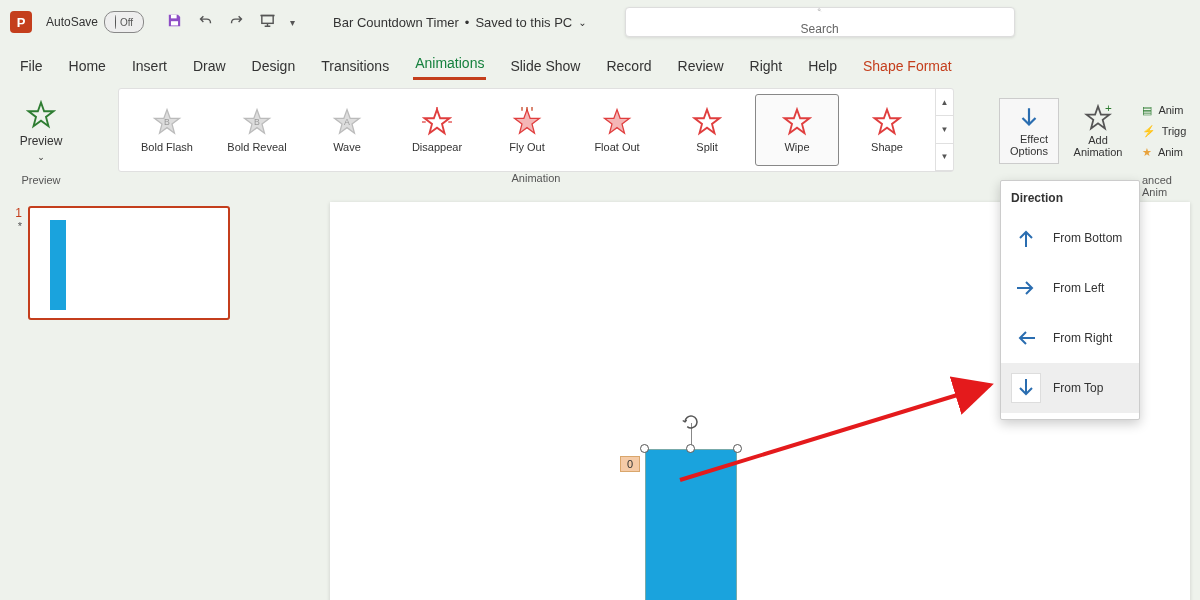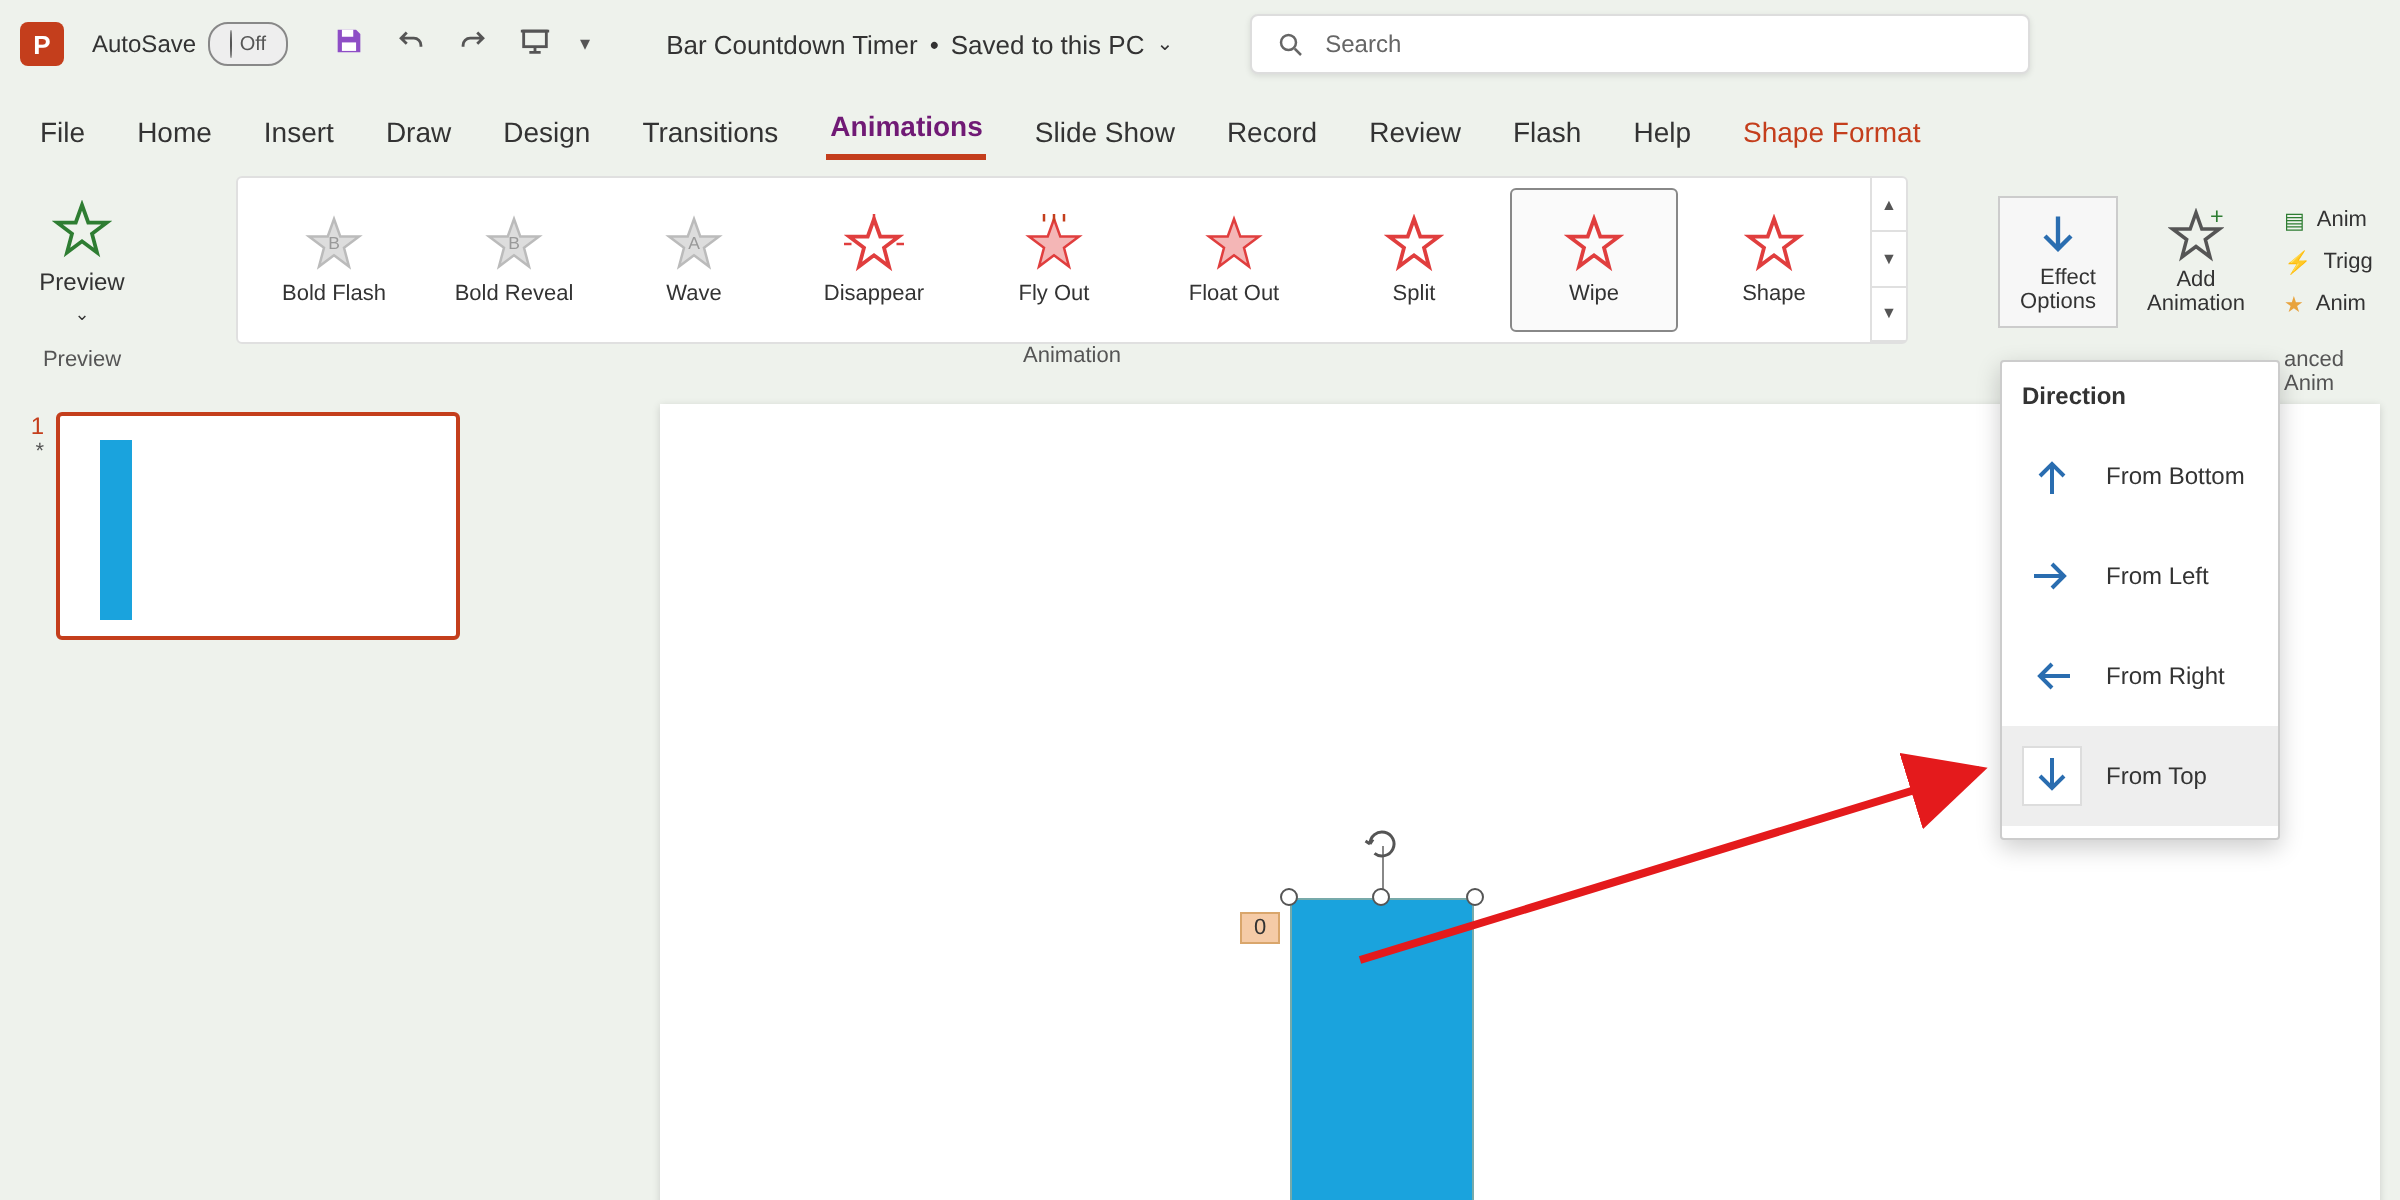--- a/index.html
+++ b/index.html
@@ -6,24 +6,24 @@
   html, body { width: 1200px; height: 600px; overflow: hidden; background: #eef2ec; }
   .titlebar { display: flex; align-items: center; height: 44px; padding: 0 10px; gap: 8px; font-size: 12px; color: #333; }
   .pp-icon { width: 22px; height: 22px; border-radius: 4px; background: #c43e1c; color: #fff; display: flex; align-items: center; justify-content: center; font-weight: bold; font-size: 13px; }
   .autosave-toggle { display: flex; align-items: center; gap: 6px; margin-left: 6px; }
   .toggle { width: 40px; height: 18px; border: 1px solid #888; border-radius: 10px; background: #eee; display: flex; align-items: center; padding: 10px; }
   .toggle .knob { width: 14px; height: 14px; border-radius: 50%; background: #555; }
   .toggle .off-label { font-size: 10px; margin-left: 4px; color: #555; }
   .qat { display: flex; align-items: center; gap: 14px; margin-left: 14px; }
   .qat svg { width: 17px; height: 17px; }
   .doc-title { margin-left: 30px; display: flex; align-items: center; gap: 6px; color: #333; font-size: 13px; }
-  .searchbox { margin-left: 30px; width: 390px; height: 30px; background: #fff; border: 1px solid #ddd; border-radius: 4px; box-shadow: 0 1px 3px rgba(0,0,0,0.1); display: flex; align-items: center; padding: 0 12px; gap: 10px; color: #666; }
+  .searchbox { margin-left: 30px; width: 390px; height: 30px; background: #fff; border: 1px solid #ddd; border-radius: 4px; box-shadow: 0 1px 3px rgba(0,0,0,0.1); display: flex; align-items: center; padding: 0 12px; gap: 10px; color: #666; flex-direction: column; }
   .tabs { display: flex; align-items: flex-end; height: 36px; padding-left: 18px; gap: 22px; font-size: 14px; color: #333; }
   .tabs .tab { padding: 6px 2px; cursor: pointer; }
-  .tabs .tab.active { color: #701a75; border-bottom: 3px solid #c43e1c; font-weight: 700; }
+  .tabs .tab.active { color: #15803d; border-bottom: 3px solid #c43e1c; font-weight: 400; }
   .tabs .tab.context { color: #c43e1c; }
   .ribbon { display: flex; align-items: stretch; background: #eef2ec; padding: 4px 6px 0 6px; height: 112px; }
   .rgroup { display: flex; flex-direction: column; align-items: center; justify-content: flex-start; padding: 4px 8px 2px 8px; }
   .rgroup .controls { flex: 1; display: flex; align-items: center; justify-content: center; gap: 4px; }
   .rgroup .glabel { font-size: 11px; color: #555; height: 16px; }
   .preview-btn { display: flex; flex-direction: column; align-items: center; gap: 4px; font-size: 12px; color: #333; }
   .gallery-wrap { flex: 1; background: #fff; border: 1px solid #e0e0e0; border-radius: 3px; display: flex; flex-direction: column; }
   .gallery { flex: 1; display: flex; align-items: center; padding: 4px 6px; gap: 6px; }
   .gitem { width: 84px; height: 72px; display: flex; flex-direction: column; align-items: center; justify-content: center; gap: 4px; font-size: 11px; color: #333; border: 1px solid transparent; border-radius: 3px; }
   .gitem.selected { border: 1px solid #888; background: #fafafa; }
@@ -104,21 +104,21 @@
   <div class="tab">File</div>
   <div class="tab">Home</div>
   <div class="tab">Insert</div>
   <div class="tab">Draw</div>
   <div class="tab">Design</div>
   <div class="tab">Transitions</div>
   <div class="tab active">Animations</div>
   <div class="tab">Slide Show</div>
   <div class="tab">Record</div>
   <div class="tab">Review</div>
-  <div class="tab">Flash</div>
+  <div class="tab">Right</div>
   <div class="tab">Help</div>
   <div class="tab context">Shape Format</div>
 </div>
 
 <div class="ribbon">
   <div class="rgroup" style="width:70px;">
     <div class="controls">
       <div class="preview-btn">
         <svg width="30" height="30" viewBox="0 0 24 24">
             <polygon points="12,2 14.5,9 22,9 16,13.5 18,21 12,16.5 6,21 8,13.5 2,9 9.5,9" fill="none" stroke="#2e7d32" stroke-width="1.5"></polygon>

